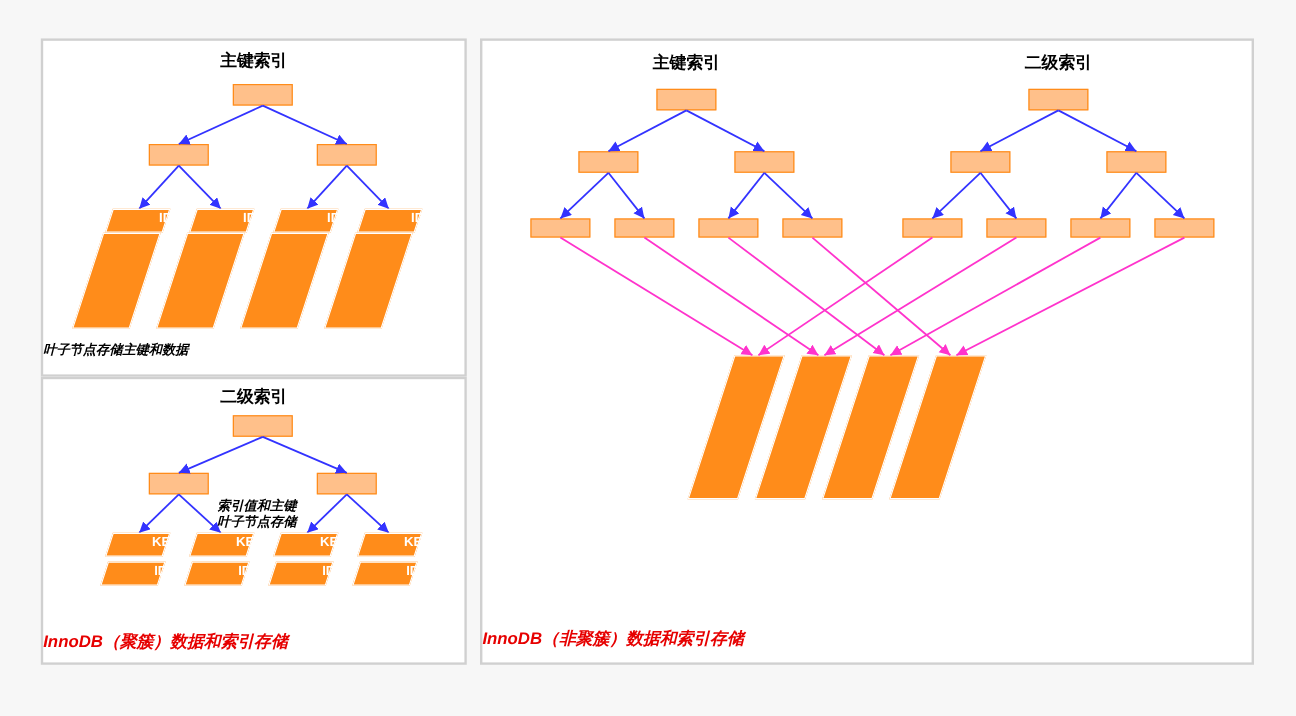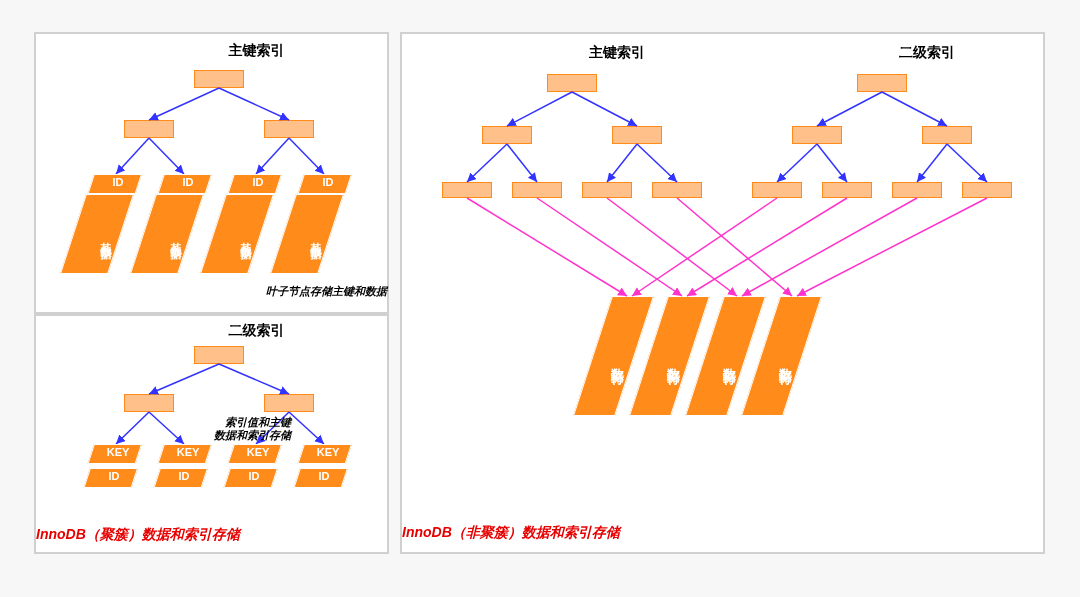--- a/index.html
+++ b/index.html
@@ -20,38 +20,37 @@
   .panel-left-top { left: 34px; top: 32px; width: 355px; height: 282px; }
   .panel-left-bottom { left: 34px; top: 314px; width: 355px; height: 240px; }
   .panel-right { left: 400px; top: 32px; width: 645px; height: 522px; }
 
   .title {
     position: absolute;
     font-size: 14px;
     color: #000;
     font-weight: bold;
     text-align: center;
-    margin-left: 45px;
   }
   .caption {
     position: absolute;
     font-size: 14px;
     color: #e60000;
     font-weight: bold;
     font-style: italic;
     text-align: left;
     width: 100%;
   }
   .note {
     position: absolute;
     font-size: 11px;
     color: #000;
     font-style: italic;
     font-weight: bold;
-    text-align: right;
+    text-align: left;
   }
 
   .node {
     position: absolute;
     background: #ffc08a;
     border: 1px solid #ff8c1a;
   }
   .leaf-block {
     position: absolute;
   }
@@ -67,20 +66,21 @@
   .para-body {
     background: #ff8c1a;
     border: 1px solid #fff;
   }
   .para-label {
     position: absolute;
     color: #fff;
     font-size: 11px;
     font-weight: bold;
     text-align: center;
+    margin-left: 20px;
   }
   .vtext {
     writing-mode: vertical-rl;
     letter-spacing: 2px;
   }
 
   svg.arrows {
     position: absolute;
     left: 0; top: 0; width: 100%; height: 100%;
     pointer-events: none;
@@ -155,21 +155,21 @@
     <line x1="183" y1="48" x2="113" y2="78" stroke="#3333ff" stroke-width="1.5" marker-end="url(#ab2)"></line>
     <line x1="183" y1="48" x2="253" y2="78" stroke="#3333ff" stroke-width="1.5" marker-end="url(#ab2)"></line>
     <line x1="113" y1="96" x2="80" y2="128" stroke="#3333ff" stroke-width="1.5" marker-end="url(#ab2)"></line>
     <line x1="113" y1="96" x2="148" y2="128" stroke="#3333ff" stroke-width="1.5" marker-end="url(#ab2)"></line>
     <line x1="253" y1="96" x2="220" y2="128" stroke="#3333ff" stroke-width="1.5" marker-end="url(#ab2)"></line>
     <line x1="253" y1="96" x2="288" y2="128" stroke="#3333ff" stroke-width="1.5" marker-end="url(#ab2)"></line>
   </svg>
 
   <div class="note" style="left:145px;top:100px;width:110px;line-height:1.2;">
     <span>索引值和主键</span><br>
-    <span>数据和索引存储</span>
+    <span>叶子节点存储</span>
   </div>
 
   <div class="leaf-block" style="left:58px;top:128px;">
     <div class="para para-top" style="left:0;top:0;width:48px;height:20px;"></div>
     <div class="para para-body" style="left:-4px;top:24px;width:48px;height:20px;"></div>
     <div class="para-label" style="left:4px;top:2px;width:40px;">KEY</div>
     <div class="para-label" style="left:0px;top:26px;width:40px;">ID</div>
   </div>
   <div class="leaf-block" style="left:128px;top:128px;">
     <div class="para para-top" style="left:0;top:0;width:48px;height:20px;"></div>

